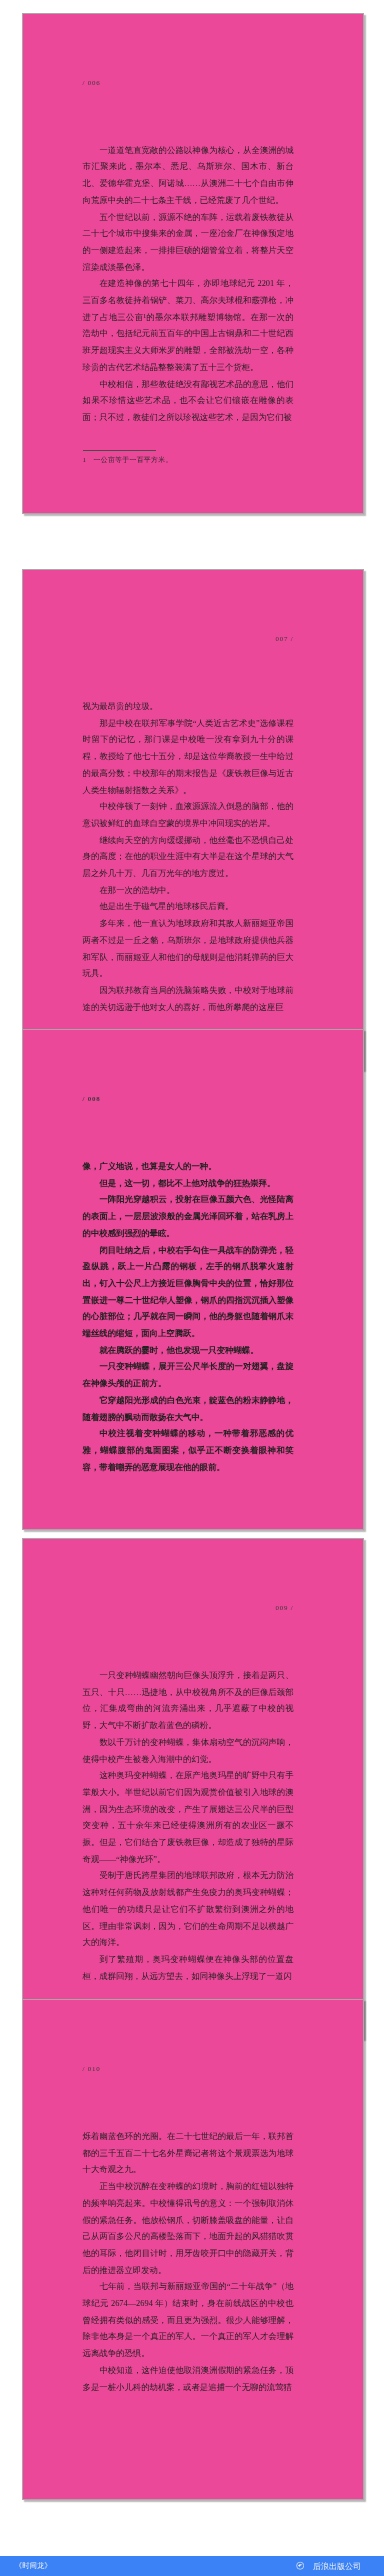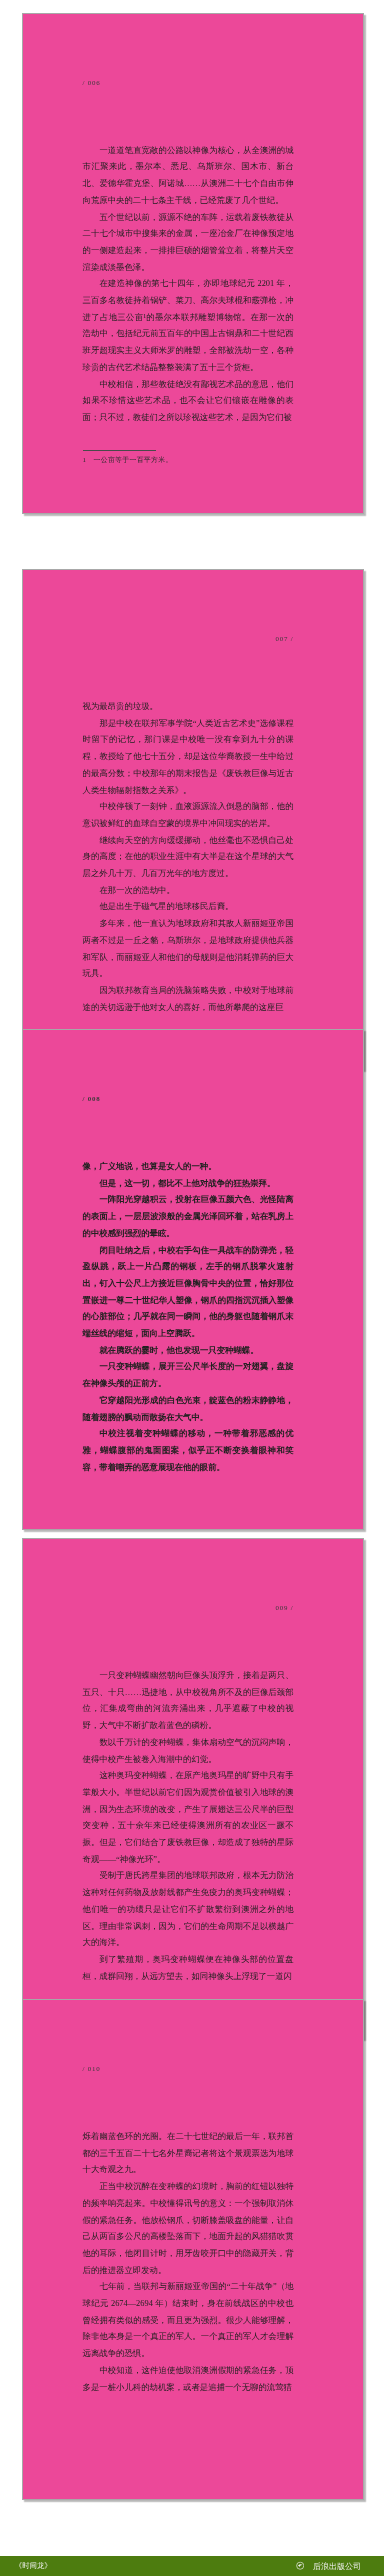--- a/index.html
+++ b/index.html
@@ -71,21 +71,21 @@
     color: #2a2a2a;
     letter-spacing: 0.3px;
   }
 
   .footer {
     position: absolute;
     top: 2556px;
     left: 0;
     width: 385px;
     height: 20px;
-    background: #4d7c0f;
+    background: #3b82f6;
   }
   .footer-title {
     position: absolute;
     left: 14.8px;
     top: 50%;
     transform: translateY(-50%);
     color: #f2f2f2;
     font-size: 7.4px;
     font-family: "Liberation Sans", "DejaVu Sans", sans-serif;
   }

